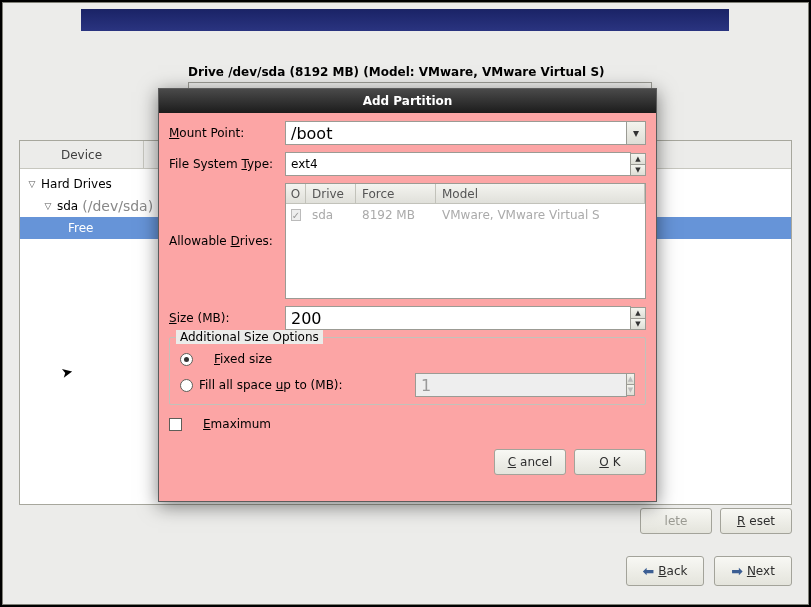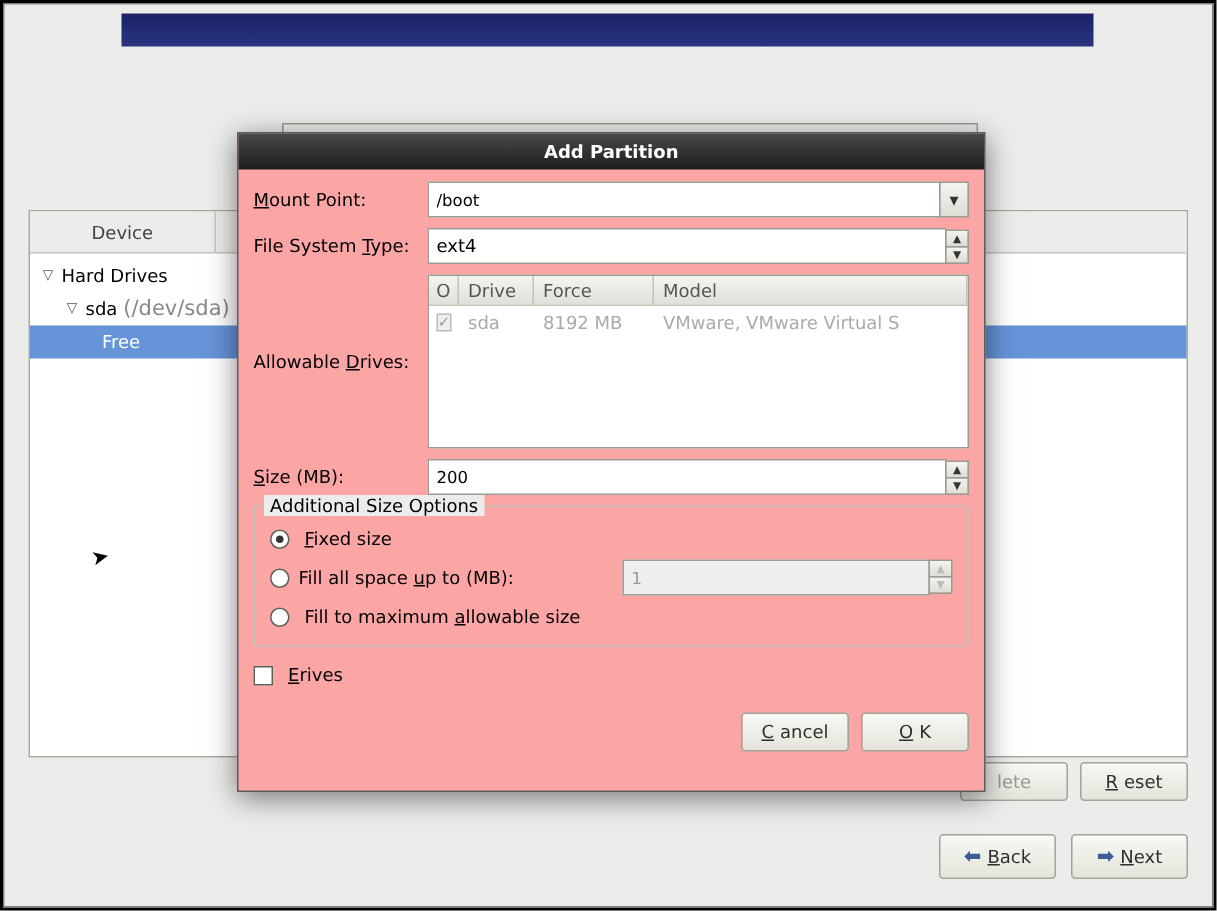--- a/index.html
+++ b/index.html
@@ -116,21 +116,21 @@
 .form-label { width: 116px; color: #000; }
 
 .text-input {
   flex: 1; height: 24px;
   background: #fff;
   border: 1px solid #9b9b94;
   display: flex; align-items: center;
   padding: 0 5px;
 }
 .text-input input {
-  flex: 1; border: none; outline: none; background: transparent; font-size: 11px;
+  flex: 1; border: none; outline: none; background: transparent; font-size: 16px;
 }
 .combo-btn {
   width: 20px; height: 24px; margin-left: -1px;
   border: 1px solid #9b9b94; background: linear-gradient(to bottom,#f4f4ee,#dedeD6);
   display: flex; align-items: center; justify-content: center;
   font-size: 9px; color: #333;
 }
 .spin-btns {
   width: 16px; display: flex; flex-direction: column; margin-left: -1px;
 }
@@ -164,21 +164,21 @@
 
 .groupbox {
   border: 1px solid #c2c2ba; border-radius: 2px;
   padding: 8px 10px 6px 10px; margin: 4px 0 6px 0;
   position: relative;
 }
 .groupbox-title {
   position: absolute; top:-8px; left:6px;
   background:#ececea; padding:0 4px; color:#000;
 }
-.radio-row, .check-row { display:flex; align-items:center; height:26px; gap:10px;}
+.radio-row, .check-row { display:flex; align-items:center; height:26px; gap:21px;}
 .radio {
   width:13px; height:13px; border:1px solid #5e5e58; border-radius:50%;
   display:flex; align-items:center; justify-content:center; background:#fff;
 }
 .radio.checked::after{ content:""; width:5px; height:5px; background:#333; border-radius:50%;}
 .checkbox {
   width:13px; height:13px; border:1px solid #5e5e58; background:#fff;
   display:flex; align-items:center; justify-content:center; font-size:11px; color:#333; line-height:1;
 }
 .checkbox.checked::after{ content:"✓"; font-size:11px; position:relative; top:-1px;}
@@ -210,20 +210,21 @@
   border:1px solid #9b9b94; border-bottom:none;
 }
 </style>
 </head>
 <body>
 
 <div class="window-bg">
 
   <div class="top-bar"></div>
 
+  <div class="drive-info">Drive /dev/sda (8192 MB) (Model: VMware, VMware Virtual S)</div>
   <div class="bar-frame"></div>
 
   <div class="outer-panel">
     <div class="device-header-row">
       <div class="device-header">Device</div>
     </div>
     <div class="tree">
       <div class="tree-row">
         <span class="expander">▽</span>
         <span>Hard Drives</span>
@@ -341,30 +342,26 @@
             <div class="text-input">
               <input disabled="" value="1" style="">
             </div>
             <div class="spin-btns">
               <div class="sp">▲</div>
               <div class="sp">▼</div>
             </div>
           </div>
         </div>
 
-        <div class="radio-row">
-          <span class="radio"></span>
-          <span><span>Fill to maximum </span><span class="underline">a</span><span>llowable size</span></span>
-        </div>
       </div>
 
 
       <div class="check-row">
         <span class="checkbox"></span>
-        <span><span class="underline">E</span><span>rives</span></span>
+        <span><span class="underline">E</span><span>maximum</span></span>
       </div>
 
       <div class="dialog-footer">
         <span class="btn">
           <span class="underline">C</span>
             <span>ancel</span>
         </span>
         <span class="btn">
           <span class="underline">O</span>
             <span>K</span>

